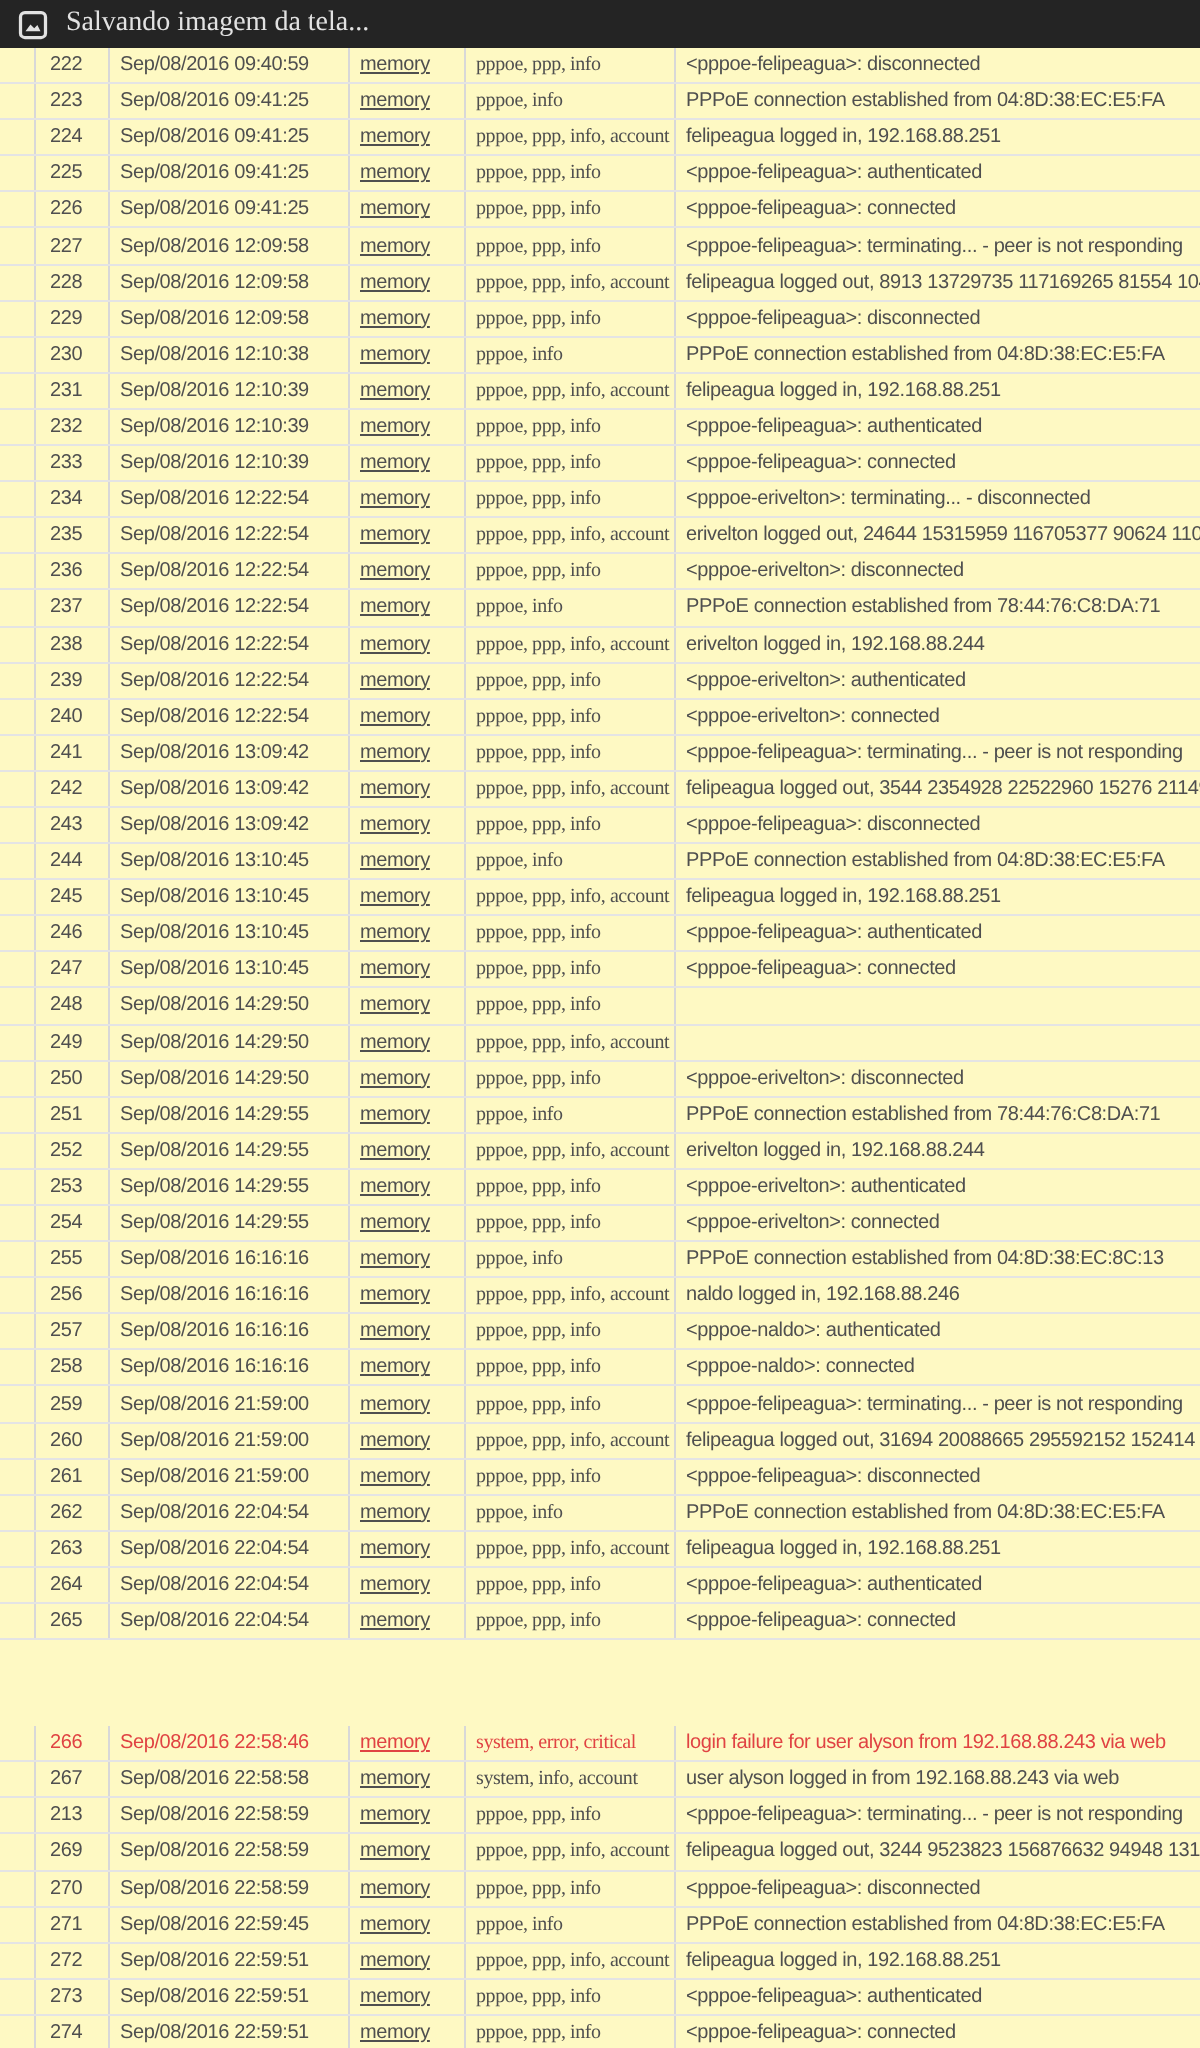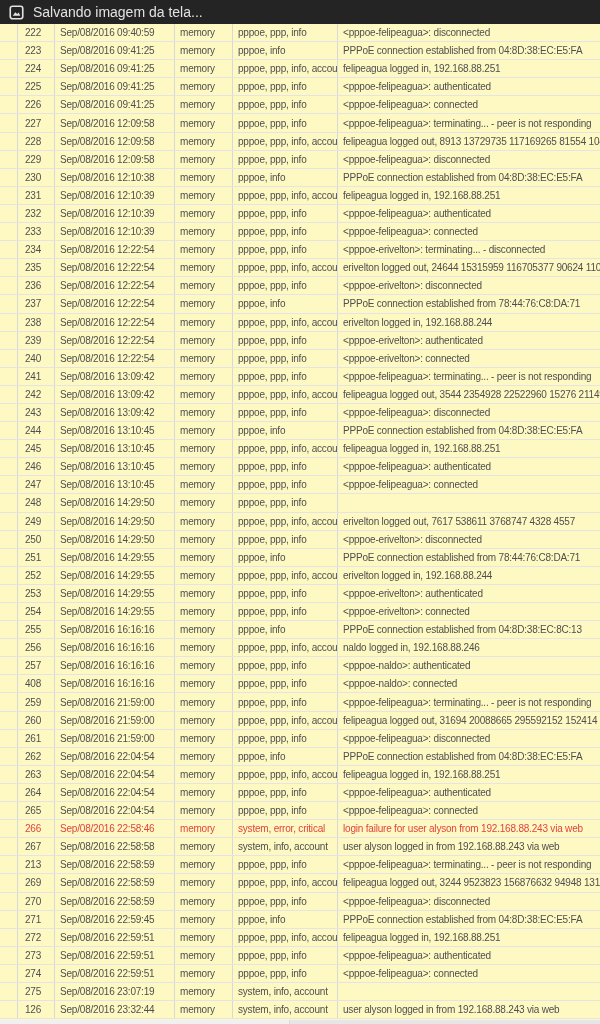--- a/index.html
+++ b/index.html
@@ -10,42 +10,42 @@
   }
   *{margin:0;padding:0;box-sizing:border-box;}
   html,body{width:600px;height:1024px;overflow:hidden;background:#fff;}
   body{font-family:"Liberation Sans","DejaVu Sans",sans-serif;}
 
   .screen{width:600px;height:1024px;display:flex;flex-direction:column;}
 
   .toast{
     height:24px;flex:0 0 24px;background:var(--header-bg);
     display:flex;align-items:center;gap:9px;padding-left:9px;
-    color:var(--header-text);font-size:14px;
+    color:var(--header-text);font-size:14px;font-family:Liberation Serif, serif;
   }
   .toast .hicon{width:15px;height:15px;display:inline-flex;}
   .toast .hicon svg{width:15px;height:15px;}
 
   .log-table{flex:0 0 995.5px;display:flex;flex-direction:column;background:#fef9c3;}
   .row{
     height:18.1px;flex:0 0 18.1px;display:flex;
     border-bottom:1px solid var(--row-border);
     color:var(--text);font-size:10px;letter-spacing:-0.2px;
   }
-  .row.error{color:var(--error-text);}
+  .row.error{color:var(--error-text);margin-top:43px;}
   .c{
     border-right:1px solid var(--col-border);
     padding:0 5px;display:flex;align-items:center;
     white-space:nowrap;overflow:hidden;flex:0 0 auto;
   }
   .c0{width:18px;padding:0;}
   .c1{width:37px;padding-left:7px;}
   .c2{width:120px;}
-  .c3{width:58px;}
-  .c4{width:105px;}
+  .c3{width:58px;text-decoration:underline;}
+  .c4{width:105px;font-family:Liberation Serif, serif;}
   .c5{flex:1 1 auto;border-right:none;width:auto;}
 
   .footer{flex:1 1 auto;display:flex;}
   .footer-left{width:290px;background:var(--footer-bg-left);border-right:1px solid var(--col-border);}
   .footer-right{flex:1;background:var(--footer-bg);}
 </style>
 </head>
 <body>
 
 <div class="screen">
@@ -275,21 +275,20 @@
     <div class="c c2">Sep/08/2016 14:29:50</div>
     <div class="c c3">memory</div>
     <div class="c c4">pppoe, ppp, info</div>
   </div>
       <div class="row">
     <div class="c c0"></div>
     <div class="c c1">249</div>
     <div class="c c2">Sep/08/2016 14:29:50</div>
     <div class="c c3">memory</div>
     <div class="c c4">pppoe, ppp, info, account</div>
-    <div class="c c5">erivelton logged out, 7617 538611 3768747 4328 4557</div>
   </div>
       <div class="row">
     <div class="c c0"></div>
     <div class="c c1">250</div>
     <div class="c c2">Sep/08/2016 14:29:50</div>
     <div class="c c3">memory</div>
     <div class="c c4">pppoe, ppp, info</div>
     <div class="c c5">&lt;pppoe-erivelton&gt;: disconnected</div>
   </div>
       <div class="row">
@@ -343,21 +342,21 @@
       <div class="row">
     <div class="c c0"></div>
     <div class="c c1">257</div>
     <div class="c c2">Sep/08/2016 16:16:16</div>
     <div class="c c3">memory</div>
     <div class="c c4">pppoe, ppp, info</div>
     <div class="c c5">&lt;pppoe-naldo&gt;: authenticated</div>
   </div>
       <div class="row">
     <div class="c c0"></div>
-    <div class="c c1">408</div>
+    <div class="c c1">258</div>
     <div class="c c2">Sep/08/2016 16:16:16</div>
     <div class="c c3">memory</div>
     <div class="c c4">pppoe, ppp, info</div>
     <div class="c c5">&lt;pppoe-naldo&gt;: connected</div>
   </div>
       <div class="row">
     <div class="c c0"></div>
     <div class="c c1">259</div>
     <div class="c c2">Sep/08/2016 21:59:00</div>
     <div class="c c3">memory</div>

